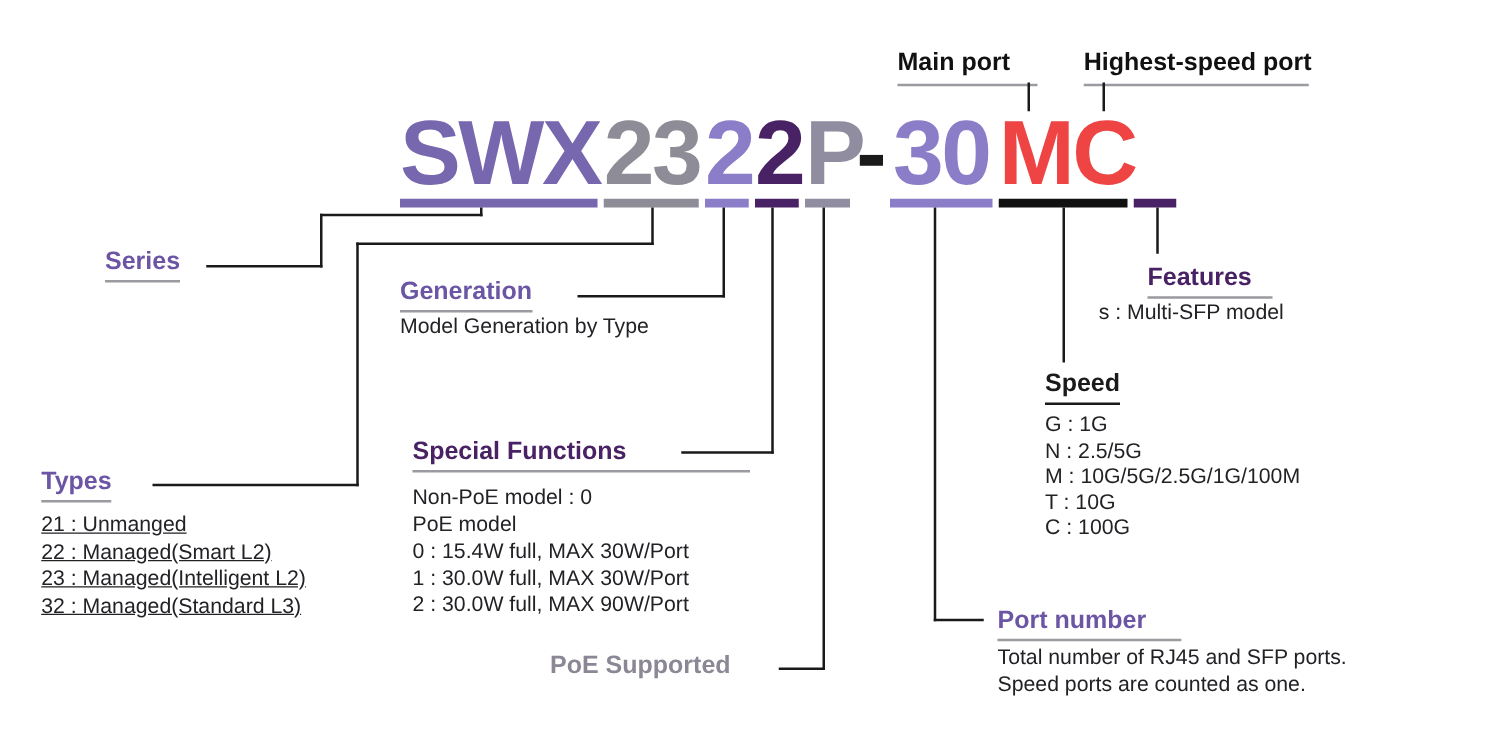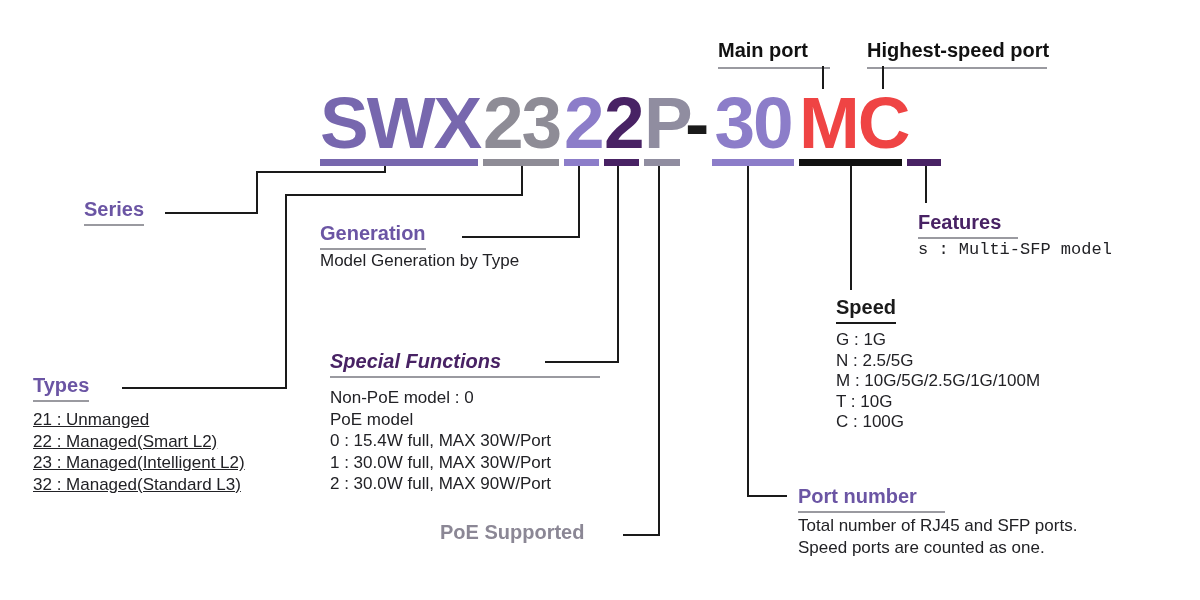--- a/index.html
+++ b/index.html
@@ -129,21 +129,21 @@
     <div>22 : Managed(Smart L2)</div>
     <div>23 : Managed(Intelligent L2)</div>
     <div>32 : Managed(Standard L3)</div>
   </div>
 
   <div class="abs" style="left:320px; top:222px;">
     <span class="callout-title purple">Generation</span>
   </div>
   <div class="abs body-text" style="left:320px; top:251px;">Model Generation by Type</div>
 
-  <div class="abs" style="left:330px; top:350px;font-style:italic;">
+  <div class="abs" style="left:330px; top:350px;">
     <span class="callout-title dpurple" style="width:270px;">Special Functions</span>
   </div>
   <div class="abs body-text lh21" style="left:330px; top:387px;">
     <div>Non-PoE model : 0</div>
     <div>PoE model</div>
     <div>0 : 15.4W full, MAX 30W/Port</div>
     <div>1 : 30.0W full, MAX 30W/Port</div>
     <div>2 : 30.0W full, MAX 90W/Port</div>
   </div>
 
@@ -166,15 +166,15 @@
     <span class="callout-title purple" style="width:147px;">Port number</span>
   </div>
   <div class="abs body-text lh21" style="left:798px; top:515px;">
     <div>Total number of RJ45 and SFP ports.</div>
     <div>Speed ports are counted as one.</div>
   </div>
 
   <div class="abs" style="left:918px; top:211px;">
     <span class="callout-title dpurple" style="width:100px;">Features</span>
   </div>
-  <div class="abs body-text" style="left:918px; top:240px;font-family:Liberation Mono, monospace;">s : Multi-SFP model</div>
+  <div class="abs body-text" style="left:879px; top:240px;">s : Multi-SFP model</div>
 
 </div>
 
 </body></html>

